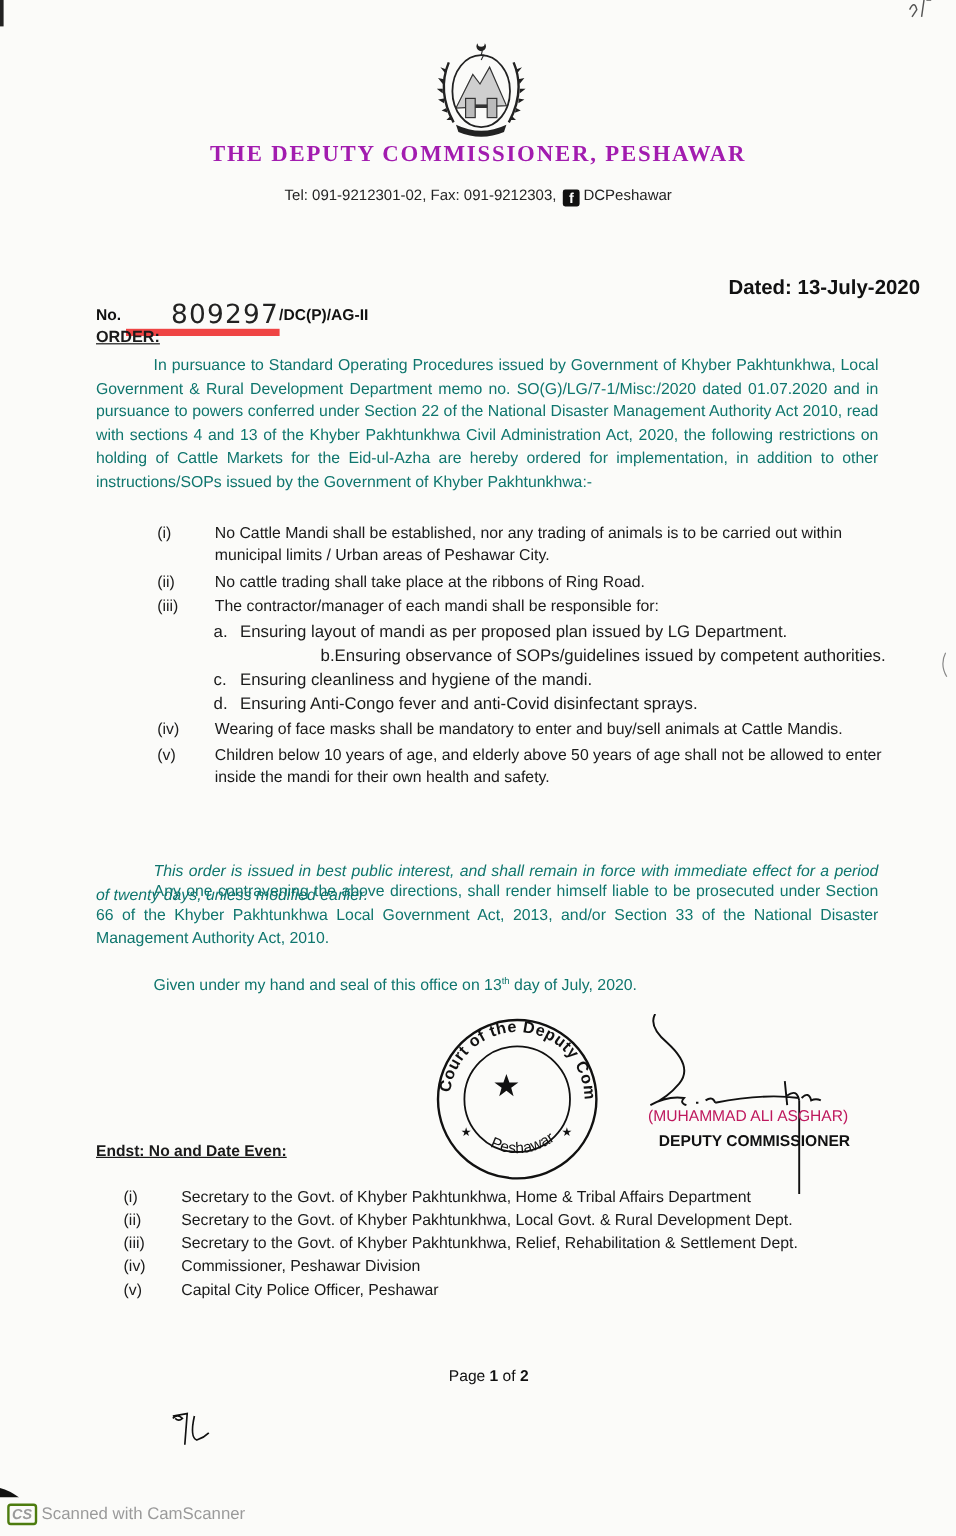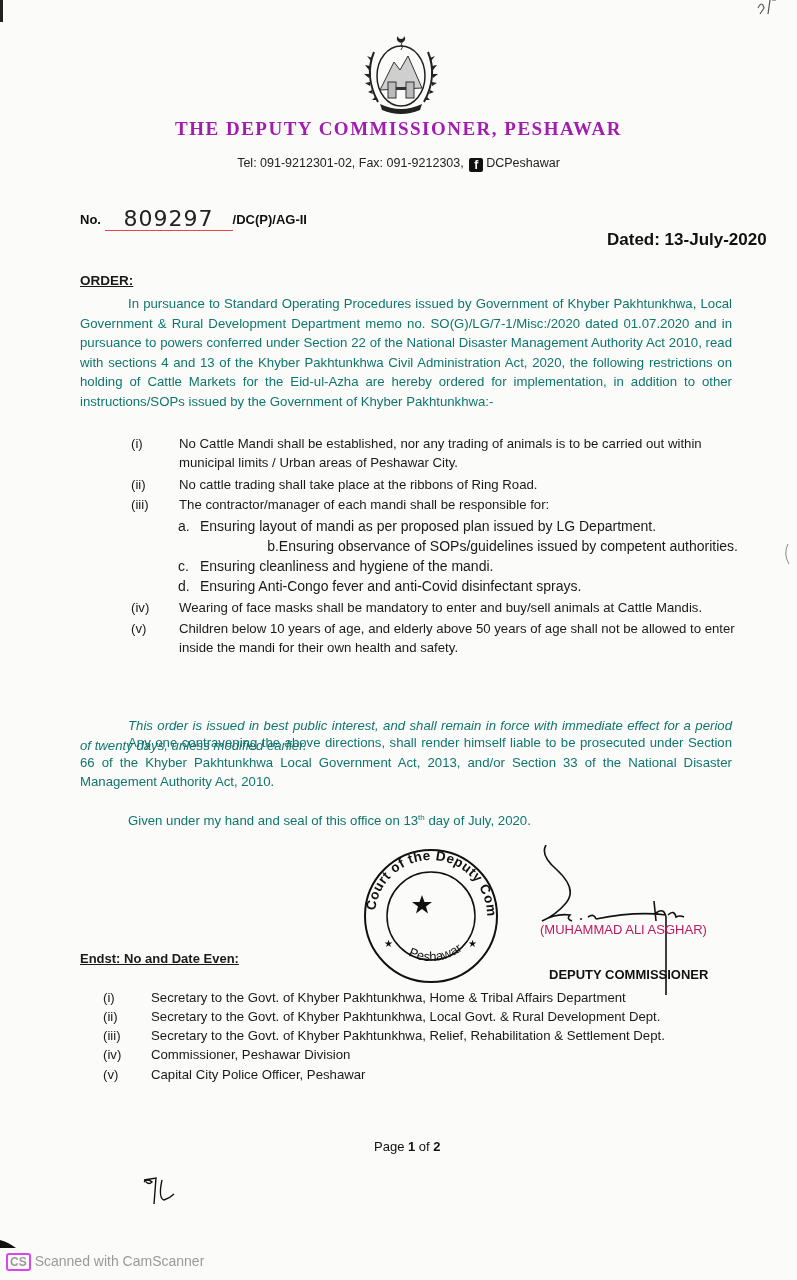--- a/index.html
+++ b/index.html
@@ -12,50 +12,50 @@
   .emblem { left: 360px; top: 30px; width: 82px; height: 86px; }
   .title {
     left: 0; width: 797px; top: 118px; text-align: center;
     font-family: "Liberation Serif", "DejaVu Serif", serif;
     font-weight: bold; font-size: 19px; letter-spacing: 1.5px; color: #a21caf;
   }
   .contact { left: 0; width: 797px; top: 156px; text-align: center; font-size: 12.5px; color: #222; }
   .fb { display: inline-block; width: 14px; height: 14px; background: #111; color: #fff; font-weight: bold;
         font-size: 12px; line-height: 15px; text-align: center; border-radius: 2px; vertical-align: -2px; margin: 0 3px 0 2px; }
   .refno { left: 80px; top: 208px; font-size: 13px; font-weight: bold; color: #111; }
-  .refhand { display: inline-block; width: 128px; border-bottom: 1px solid #ef4444; text-align: center;
+  .refhand { display: inline-block; width: 128px; border-bottom: 6px solid #ef4444; text-align: right;
              font-family: "DejaVu Sans", sans-serif; font-weight: normal; font-size: 22px;
-             color: #222; letter-spacing: 1px; line-height: 22px; vertical-align: -2px; }
+             color: #222; letter-spacing: 1px; line-height: 22px; vertical-align: -2px; margin-top: 44px; }
   .dated { left: 607px; top: 230px; font-size: 17px; font-weight: bold; color: #111; }
   .order-head { left: 80px; top: 273px; font-weight: bold; font-size: 13.5px; text-decoration: underline; }
   .para { left: 80px; width: 652px; font-size: 13.2px; line-height: 19.5px; text-align: justify; color: #0f766e; }
   .para .indent { display: inline-block; width: 48px; }
   .item { left: 131px; width: 605px; font-size: 13.2px; line-height: 19px; color: #1a1a1a; }
   .item .num { position: absolute; left: 0; top: 0; }
   .item .txt { margin-left: 48px; display: block; }
   .sub { left: 178px; width: 560px; font-size: 14px; line-height: 19px; }
   .sub .lt { display: inline-block; width: 22px; }
   .stamp { left: 360px; top: 845px; width: 142px; height: 142px; }
   .sig { left: 536px; top: 845px; width: 180px; height: 150px; }
   .signame { left: 540px; top: 922px; font-size: 13px; color: #be185d; }
-  .sigtitle { left: 549px; top: 967px; font-size: 13px; font-weight: bold; color: #111; }
+  .sigtitle { left: 549px; top: 943px; font-size: 13px; font-weight: bold; color: #111; }
   .endst { left: 80px; top: 951px; font-weight: bold; font-size: 13px; text-decoration: underline; }
   .eitem { left: 103px; width: 640px; font-size: 13.2px; line-height: 18.5px; }
   .eitem .num { position: absolute; left: 0; }
   .eitem .txt { margin-left: 48px; display: block; }
   .pageno { left: 374px; top: 1139px; font-size: 13px; color: #111; }
   .pageno b { font-weight: bold; }
   .handnote { left: 140px; top: 1172px; width: 60px; height: 36px; }
   .topnote { left: 752px; top: -4px; width: 30px; height: 20px; }
   .mark-r { left: 783px; top: 542px; width: 8px; height: 24px; }
   .leftbar { left: 0; top: 0; width: 3px; height: 22px; background: #222; }
   .corner { left: 0; top: 1238px; width: 18px; height: 10px; }
   .cs { left: 6px; top: 1253px; font-size: 14px; color: #9a9a9a; }
-  .cs-logo { display: inline-block; border: 2px solid #d946ef; border-radius: 3px; font-weight: bold;
-             font-size: 12px; line-height: 14px; padding: 0 2px; margin-right: 4px; color: #9a9a9a; }
+  .cs-logo { display: inline-block; border: 2px solid #4d7c0f; border-radius: 3px; font-weight: bold;
+             font-size: 12px; line-height: 14px; padding: 0 2px; margin-right: 4px; color: #9a9a9a; font-style: italic; }
 </style>
 </head>
 <body>
 
 <div class="abs leftbar"></div>
 <svg class="abs topnote" viewBox="0 0 30 20">
   <path d="M6 12 q4 -8 6 0 l-4 6 M18 4 l-2 14 M20 4 l4 0" stroke="#555" stroke-width="1.2" fill="none"></path>
 </svg>
 
 <svg class="abs emblem" viewBox="0 0 82 86">

